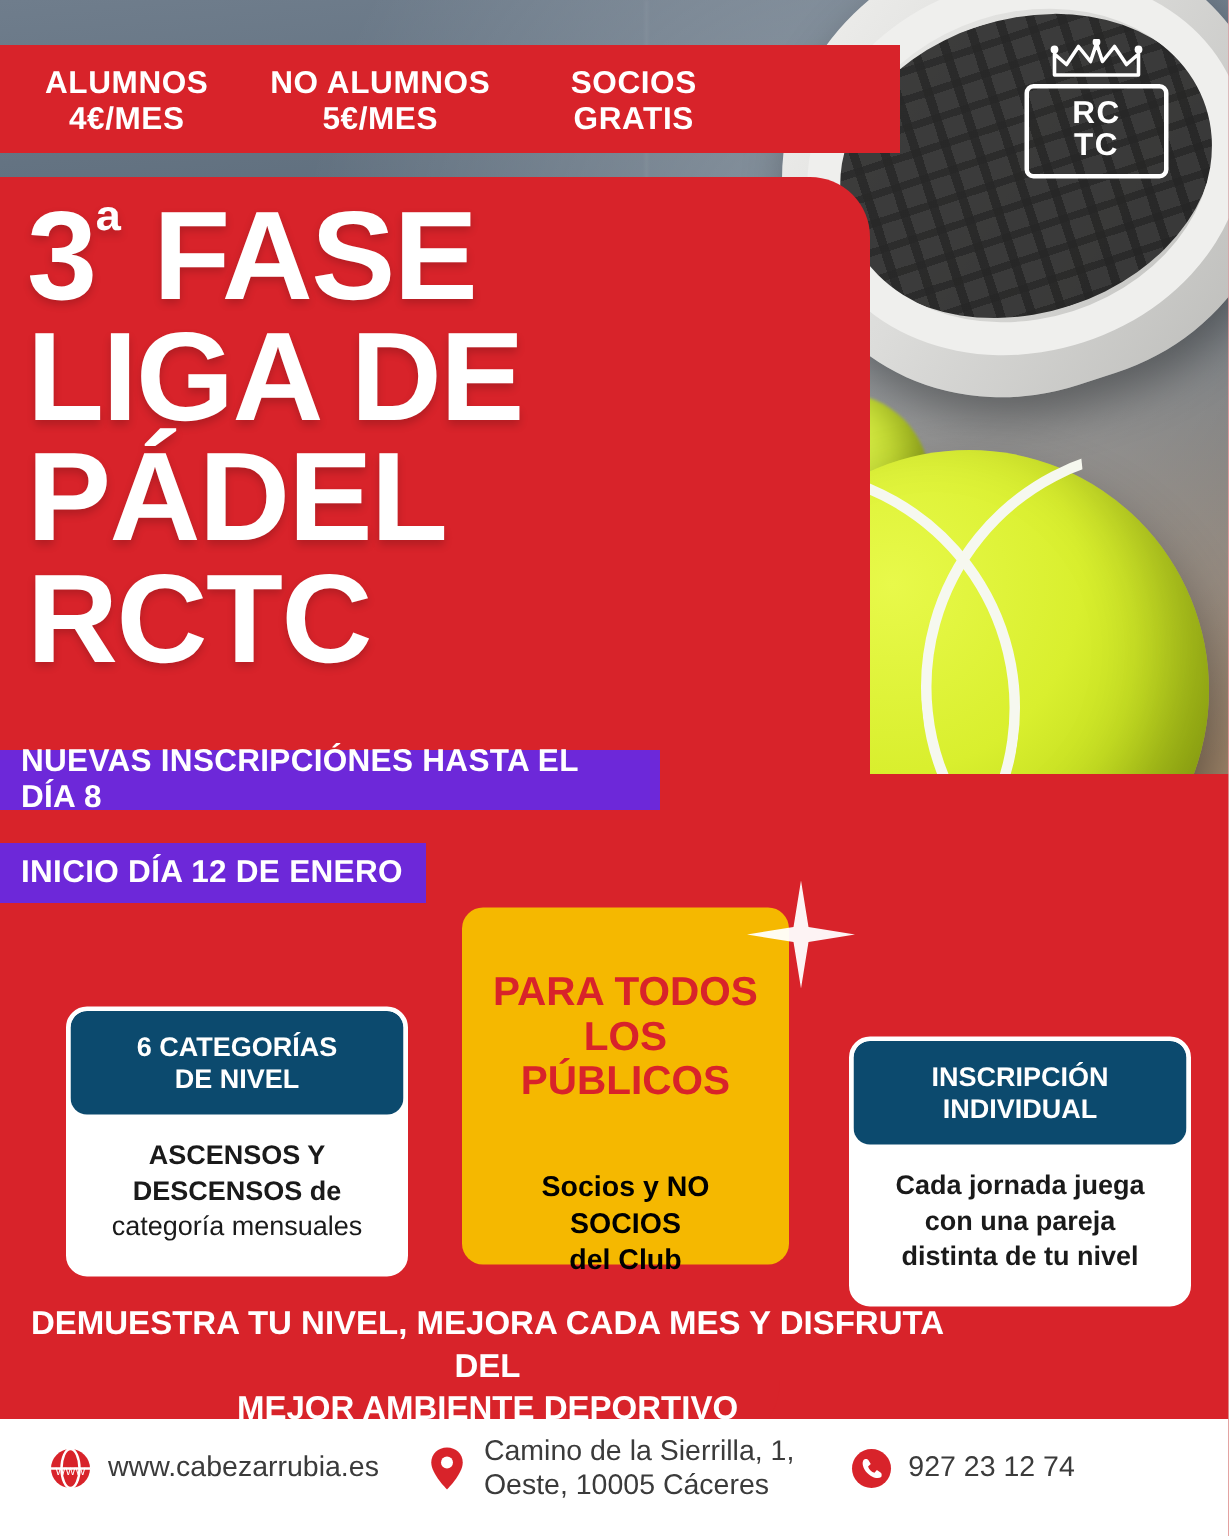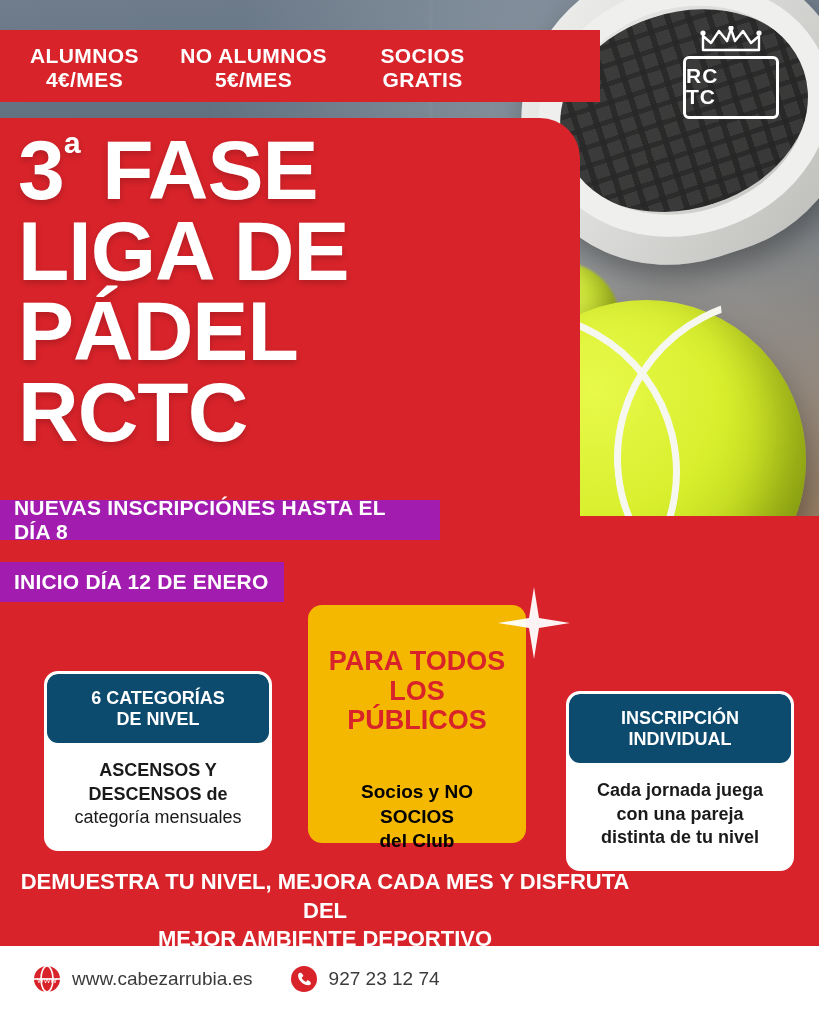--- a/index.html
+++ b/index.html
@@ -157,21 +157,21 @@
   }
   .price-item .l2 { display: block; }
 
   
   .crest {
     position: absolute;
     right: 40px; top: 26px;
     width: 96px; height: 110px;
     z-index: 7;
     color: #fff;
-    text-align: left;
+    text-align: center;
   }
   .crown {
     width: 64px; height: 26px;
     margin: 0 auto 4px;
     position: relative;
   }
   .crown svg { display: block; }
   .crest-box {
     border: 3px solid #ffffff;
     border-radius: 6px;
@@ -198,21 +198,21 @@
   .headline sup {
     font-size: .55em;
     vertical-align: super;
     line-height: 0;
   }
 
   
   .banner {
     position: absolute;
     z-index: 6;
-    background: #a21caf;
+    background: #6d28d9;
     color: #ffffff;
     font-weight: bold;
     letter-spacing: .2px;
     display: flex;
     align-items: center;
     padding: 0 14px;
     box-sizing: border-box;
   }
   .banner-1 {
     left: 0; top: 500px;
@@ -451,20 +451,32 @@
         <svg width="30" height="30" viewBox="0 0 30 30" aria-hidden="true">
           <circle cx="15" cy="15" r="13" fill="#d8232a"></circle>
           <ellipse cx="15" cy="15" rx="6" ry="13" fill="none" stroke="#ffffff" stroke-width="1.6"></ellipse>
           <line x1="2" y1="15" x2="28" y2="15" stroke="#ffffff" stroke-width="1.6"></line>
           <text x="15" y="19" font-size="7" fill="#ffffff" text-anchor="middle" font-family="Liberation Sans, sans-serif">WWW</text>
         </svg>
       </span>
       <span class="fi-text">www.cabezarrubia.es</span>
     </div>
 
+    <div class="footer-item f2">
+      <span class="pin">
+        <svg width="30" height="30" viewBox="0 0 30 30" aria-hidden="true">
+          <path d="M15 1 C9 1 4.5 5.4 4.5 11 C4.5 18.5 15 29 15 29 C15 29 25.5 18.5 25.5 11 C25.5 5.4 21 1 15 1 Z" fill="#d8232a"></path>
+          <circle cx="15" cy="11" r="4" fill="#ffffff"></circle>
+        </svg>
+      </span>
+      <span class="fi-text">
+        <span>Camino de la Sierrilla, 1,</span><br>
+        <span>Oeste, 10005 Cáceres</span>
+      </span>
+    </div>
 
     <div class="footer-item f3">
       <span class="pin">
         <svg width="30" height="30" viewBox="0 0 30 30" aria-hidden="true">
           <circle cx="15" cy="15" r="13" fill="#d8232a"></circle>
           <path d="M10 9 C10 9 12 8 13 9.5 L14.5 12 L12.7 13.6 C13.4 15.6 15 17.2 17 17.9 L18.6 16 L21 17.6 C22.4 18.6 21.5 20.6 21.5 20.6 C19 22.5 14.5 20.5 12 17.8 C9.6 15.2 8 11.2 10 9 Z" fill="#ffffff"></path>
         </svg>
       </span>
       <span class="fi-text">927 23 12 74</span>
     </div>

